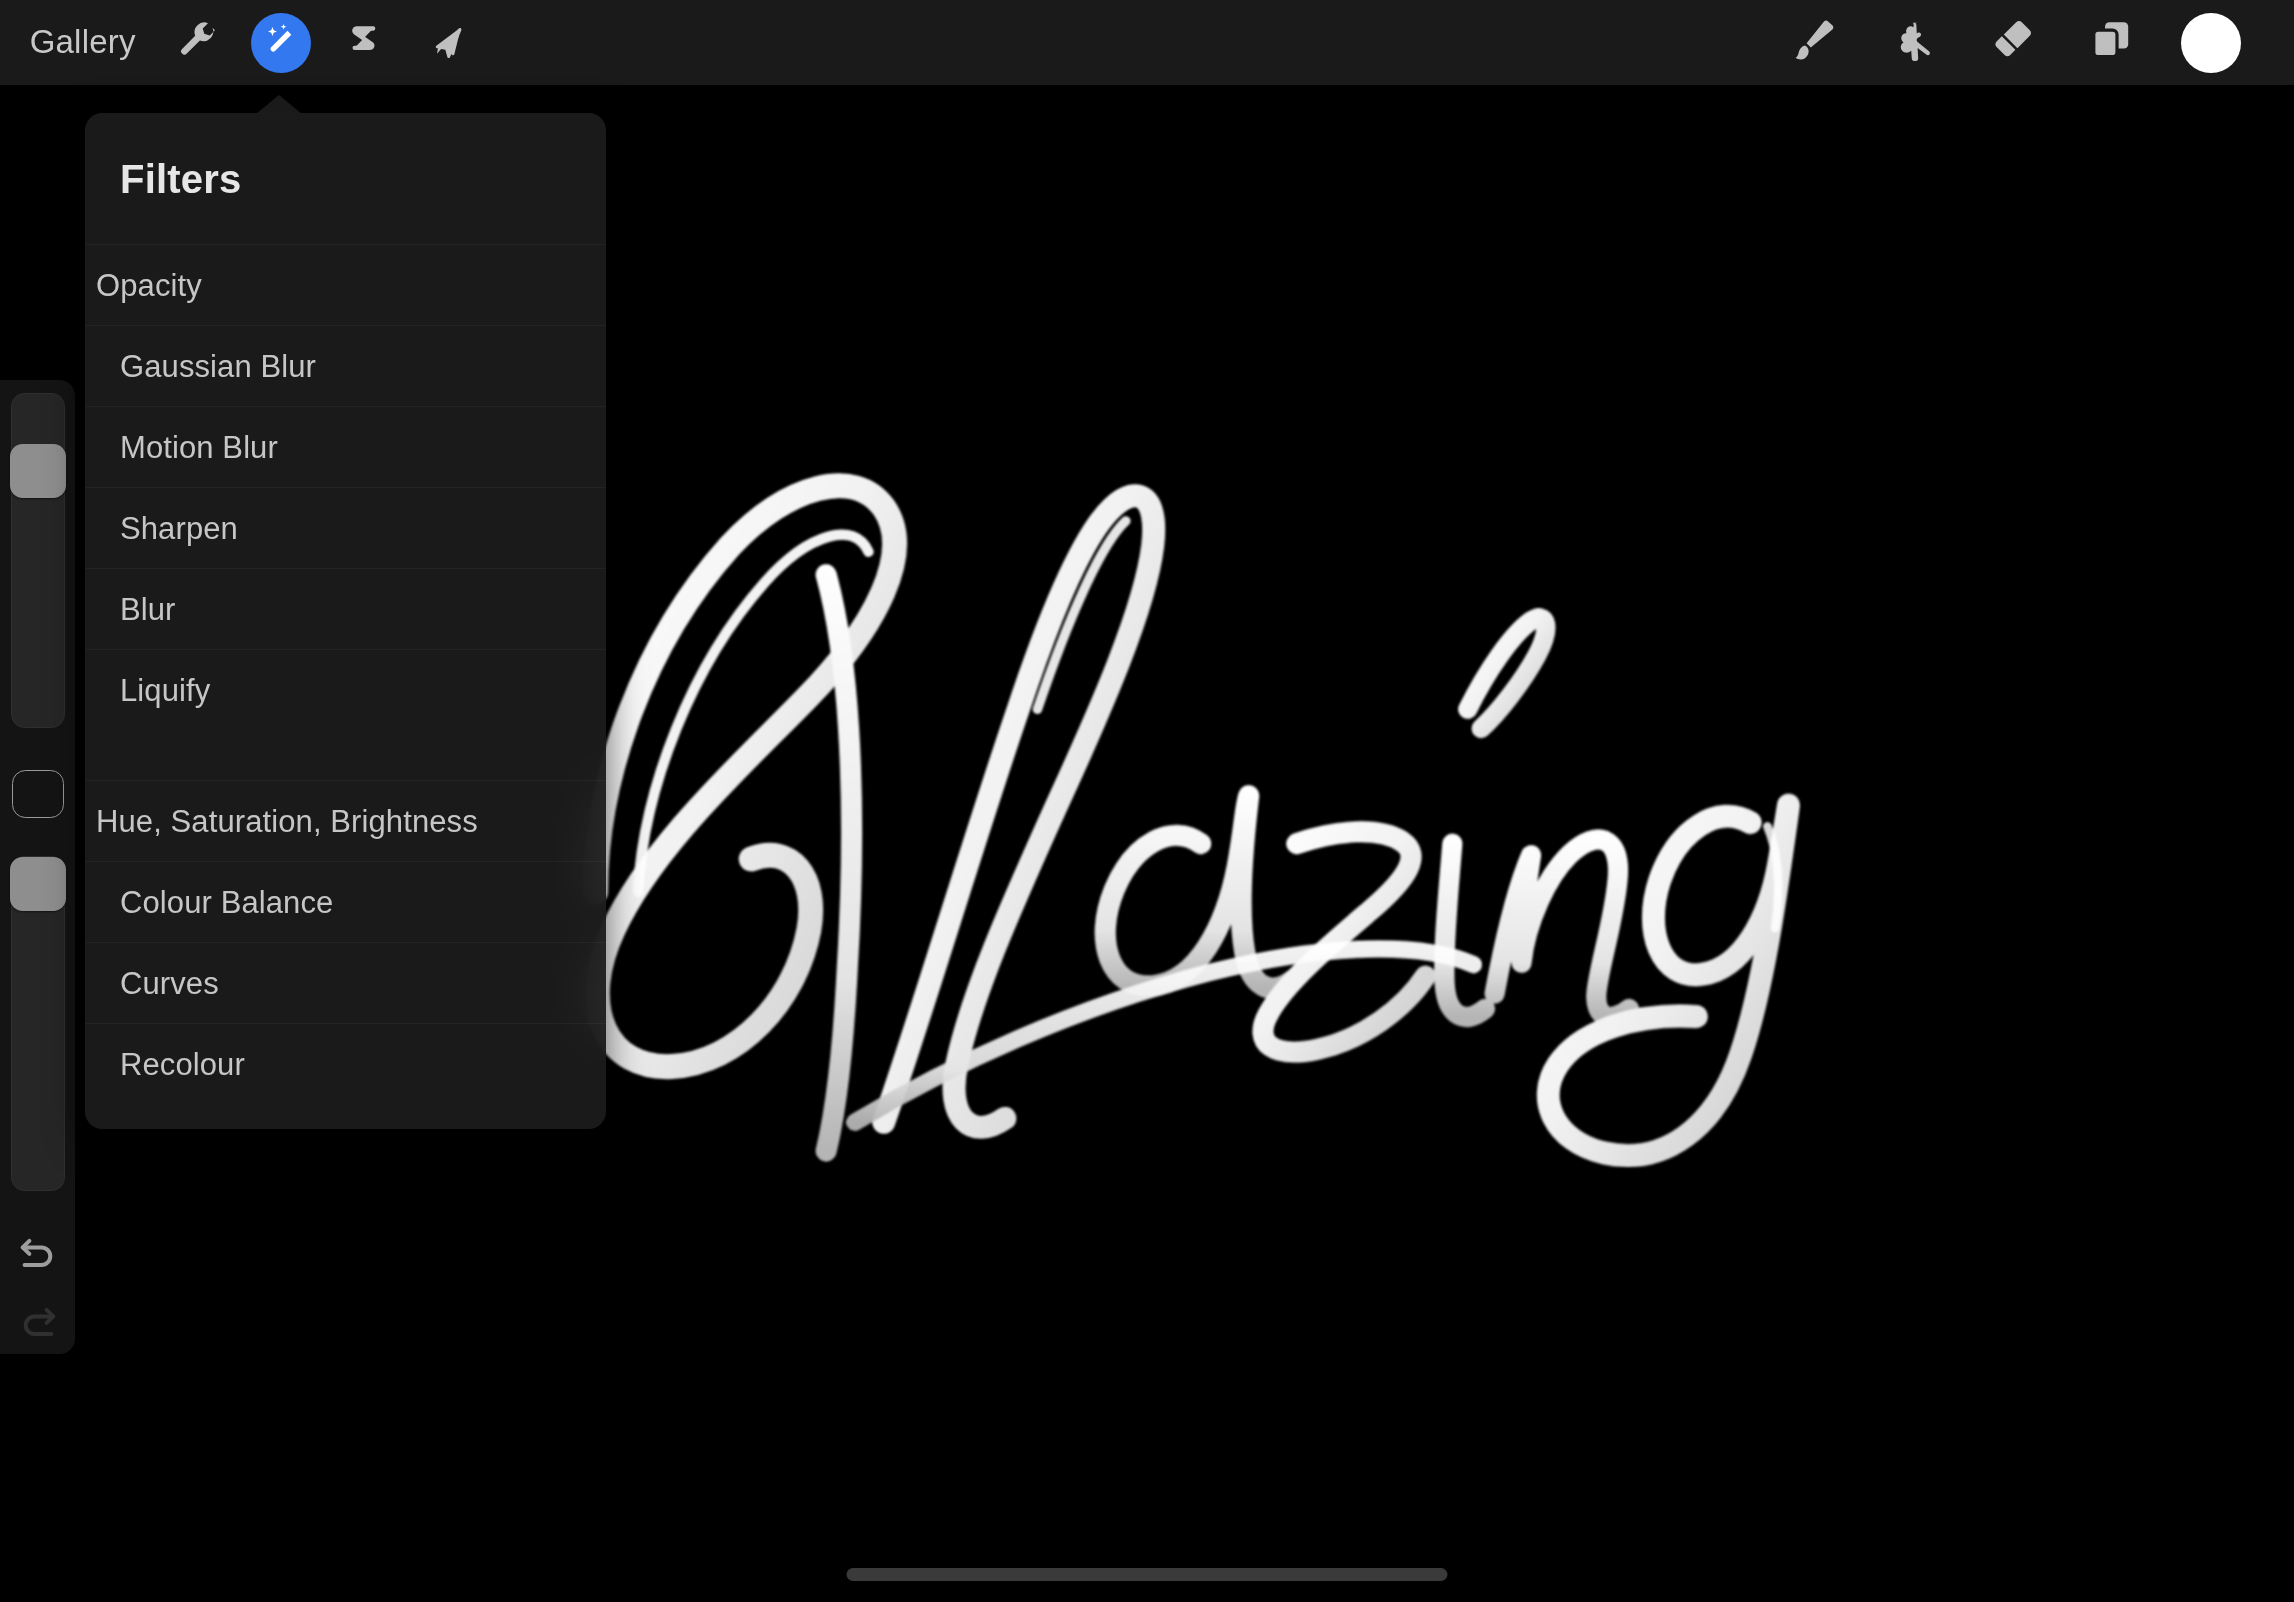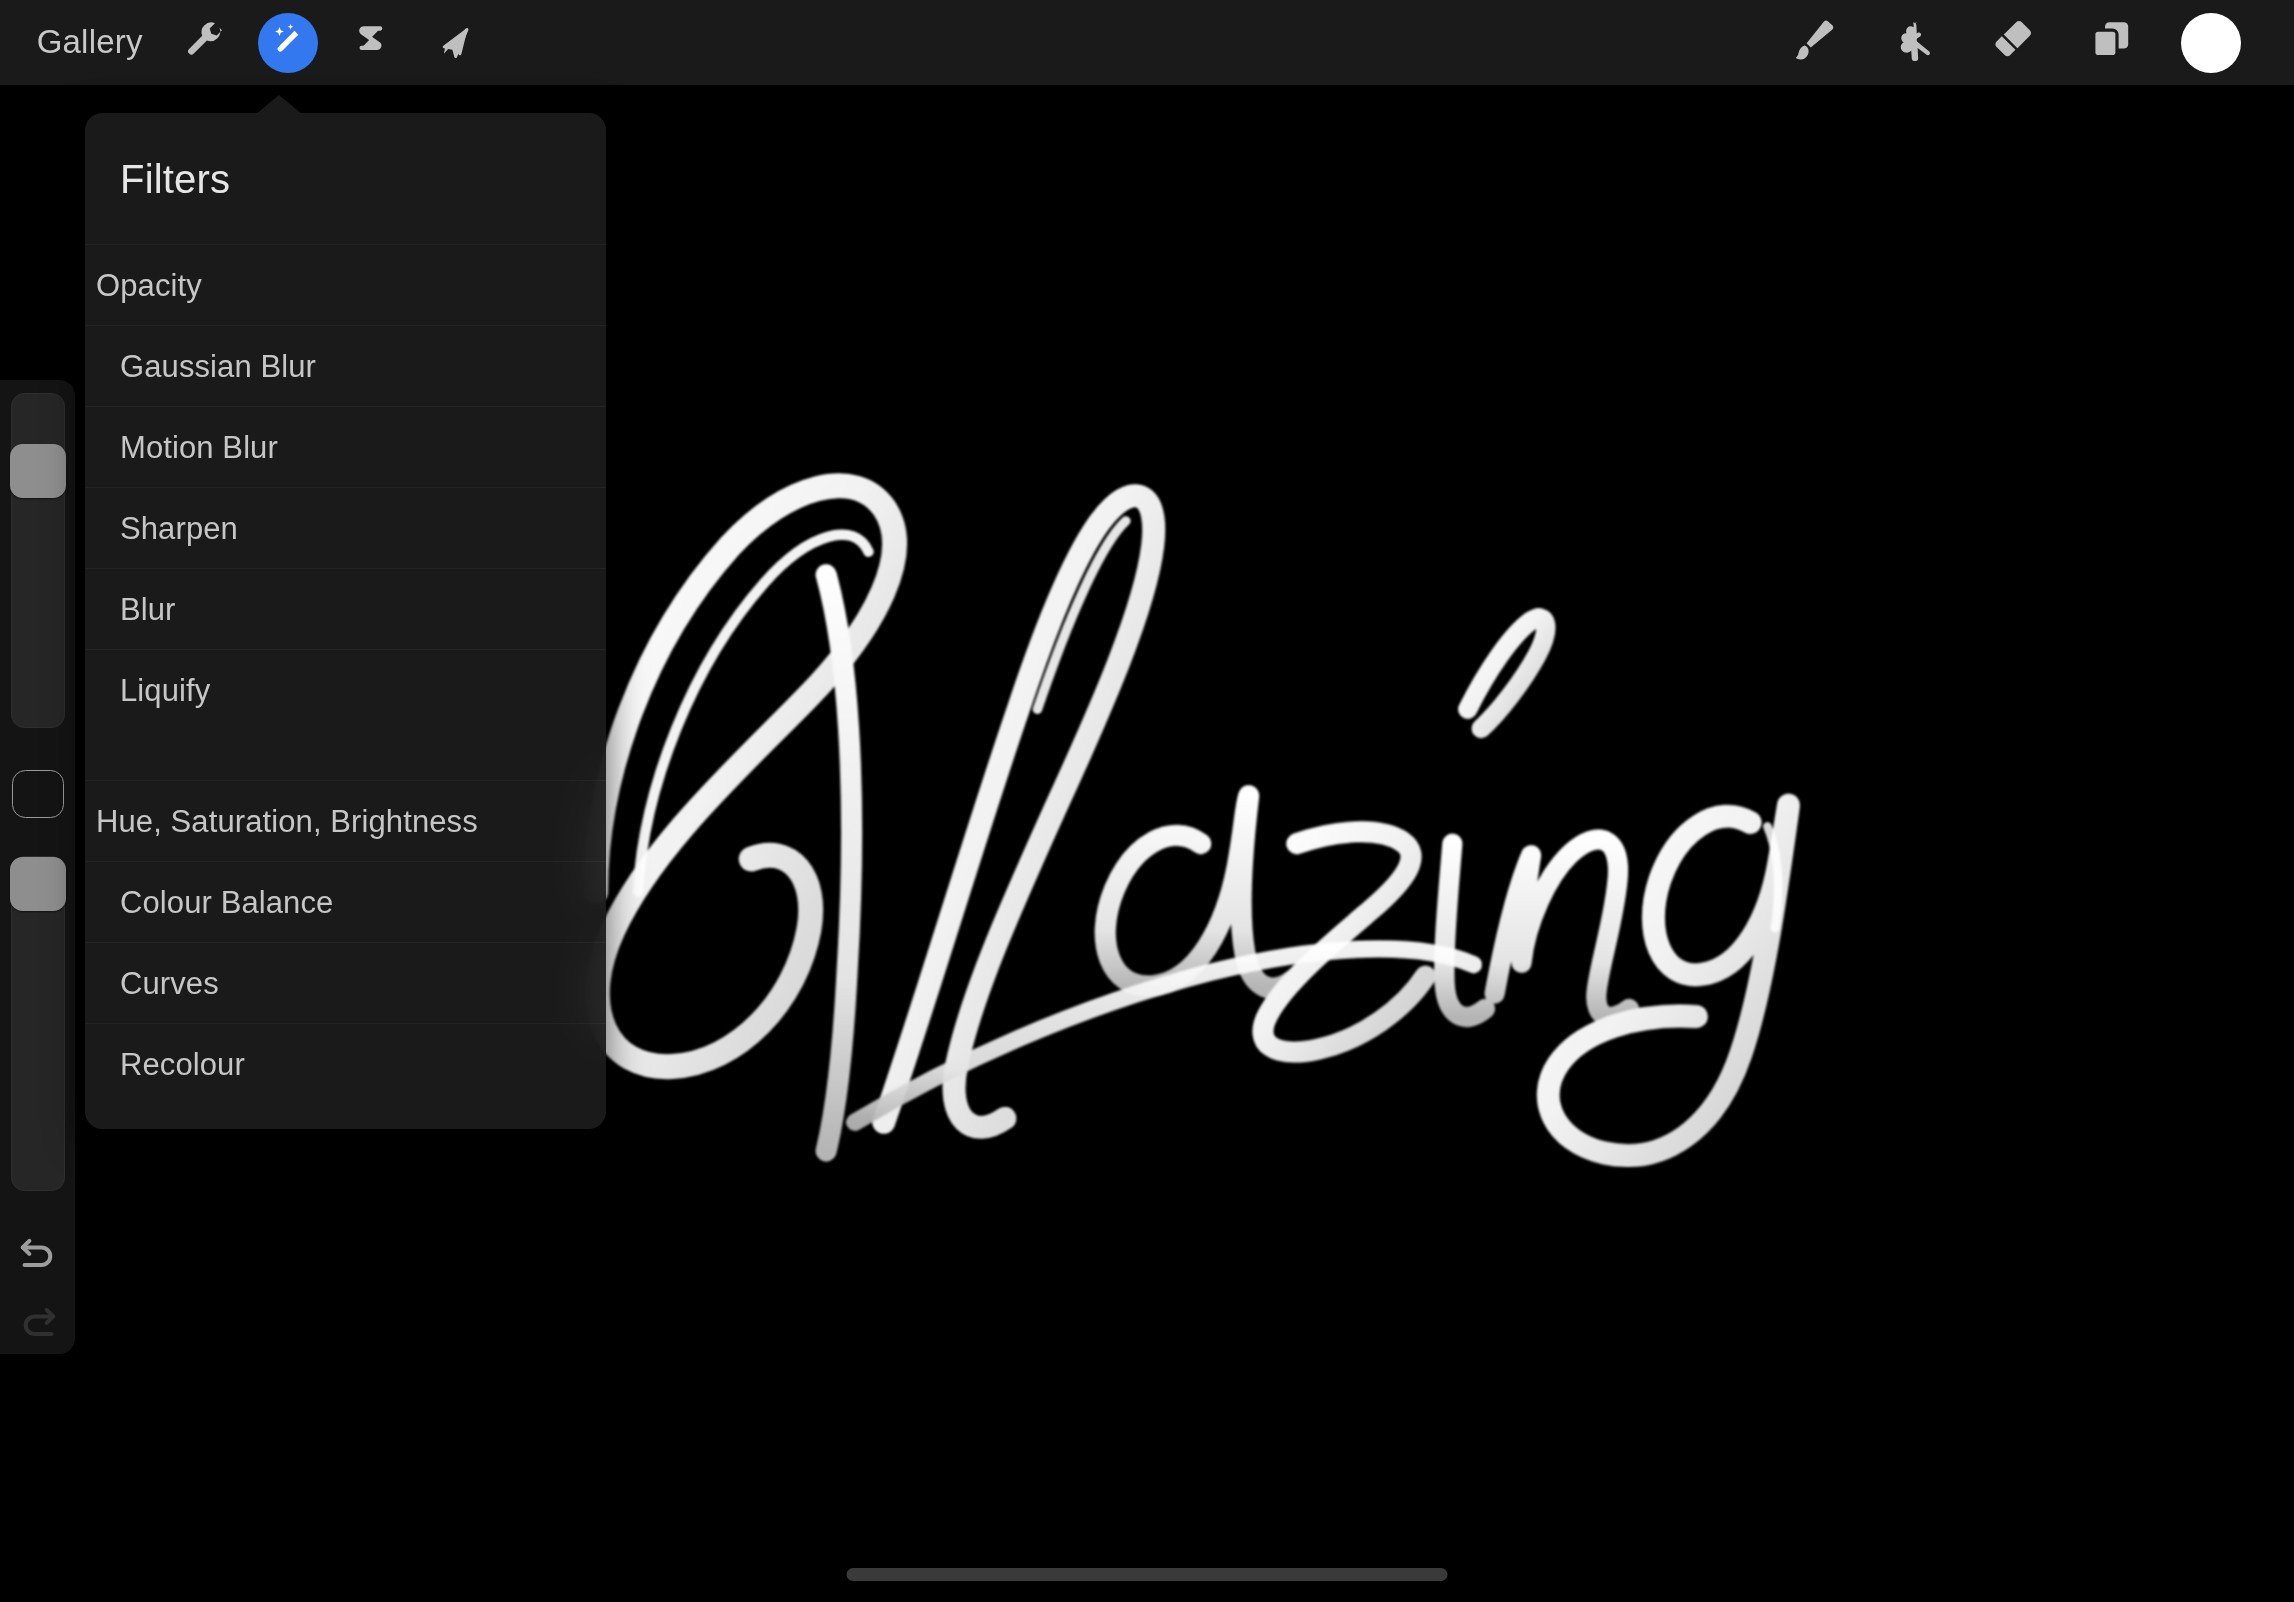--- a/index.html
+++ b/index.html
@@ -25,21 +25,21 @@
   }
   .artwork svg { width:100%; height:100%; display:block; }
 
   
   .topbar {
     position:absolute; left:0; top:0; width:2294px; height:85px;
     background:#1a1a1a;
     display:flex; align-items:center;
     z-index:40;
   }
-  .topbar-left { display:flex; align-items:center; gap:0px; padding-left:29px; }
+  .topbar-left { display:flex; align-items:center; gap:0px; padding-left:22px; }
   .topbar-right { margin-left:auto; display:flex; align-items:center; padding-right:33px; gap:0px; }
 
   .gallery-btn {
     color:#c8c8c8; font-size:33px; letter-spacing:0.2px;
     padding:5.8px 21px 7.7px 7.7px; cursor:pointer; white-space:nowrap;
   }
 
   .tool-btn {
     width:83px; height:83px;
     display:flex; align-items:center; justify-content:center;
@@ -125,21 +125,21 @@
   }
   .panel-notch {
     position:absolute; top:-18px; left:171px;
     width:0; height:0;
     border-left:23px solid transparent;
     border-right:23px solid transparent;
     border-bottom:19px solid rgba(28,28,28,0.94);
   }
   .panel-title {
     color:#e6e6e6;
-    font-size:40px; font-weight:normal;
+    font-size:40px; font-weight:bold;
     padding:44px 0 42px 35px;
     letter-spacing:0.2px;
   }
   .filter-group { }
   .filter-item {
     color:#c6c6c6;
     font-size:31px;
     padding:0 0 0 35px;
     height:81px;
     line-height:81px;

